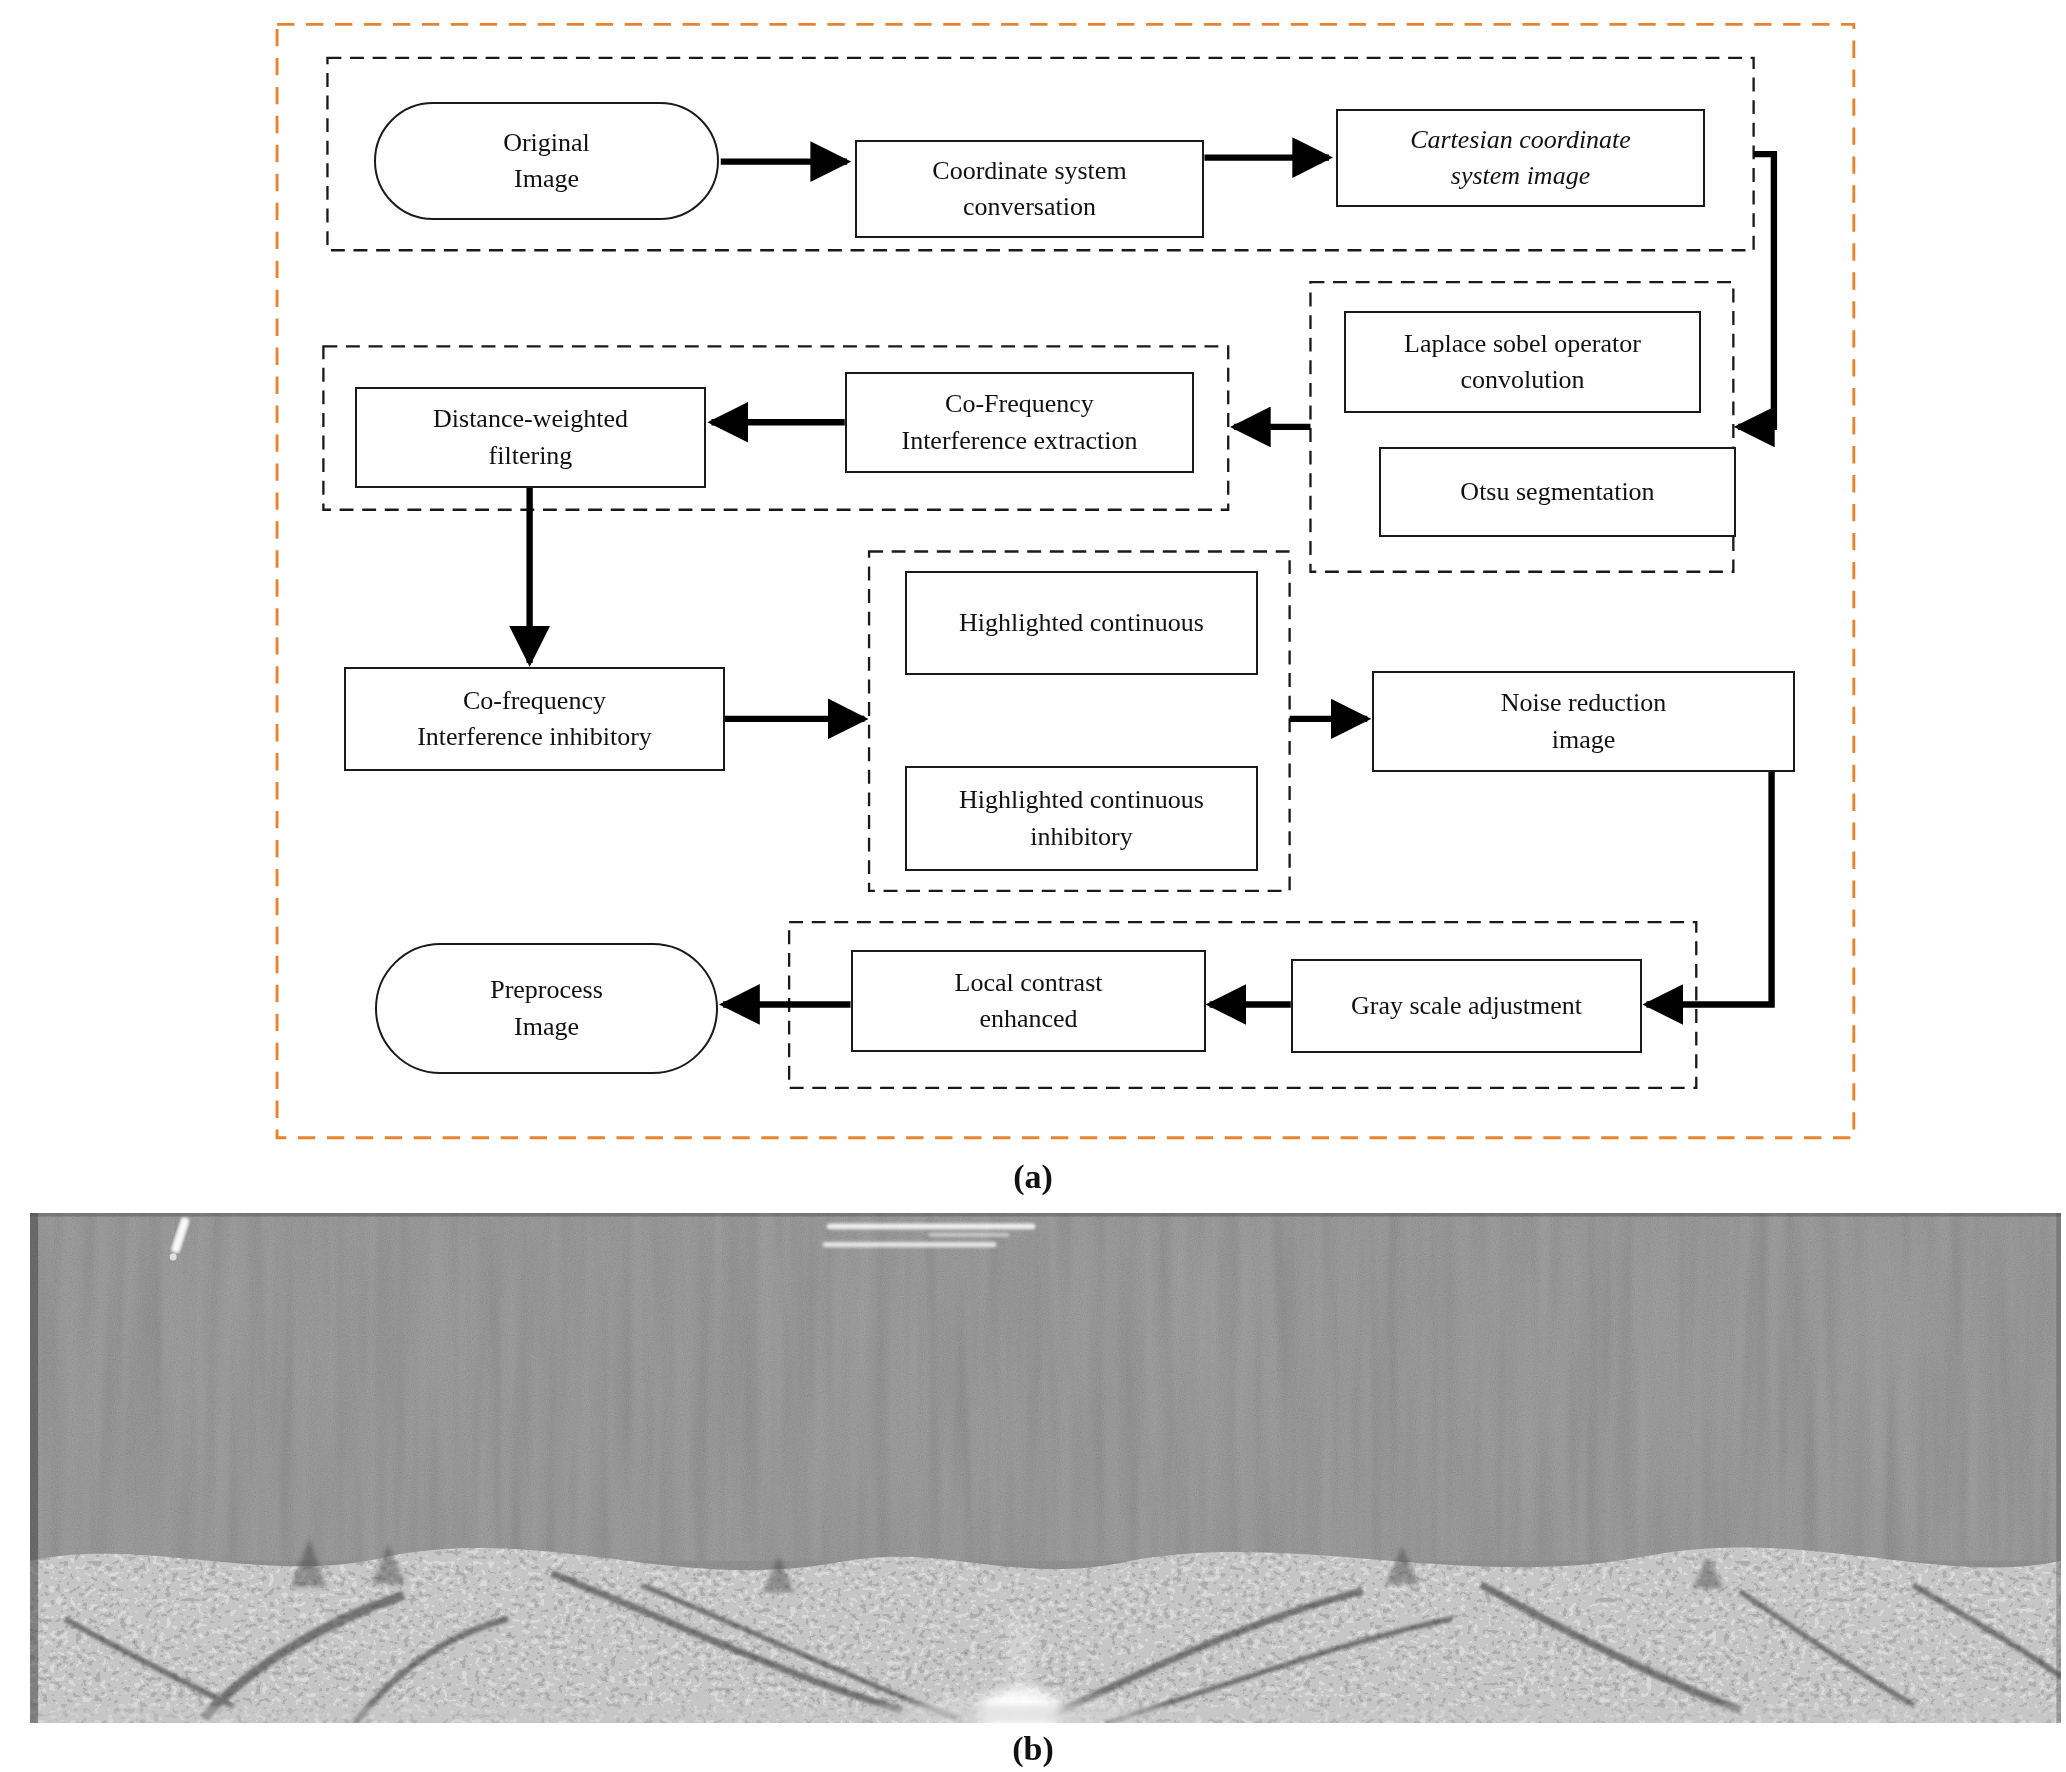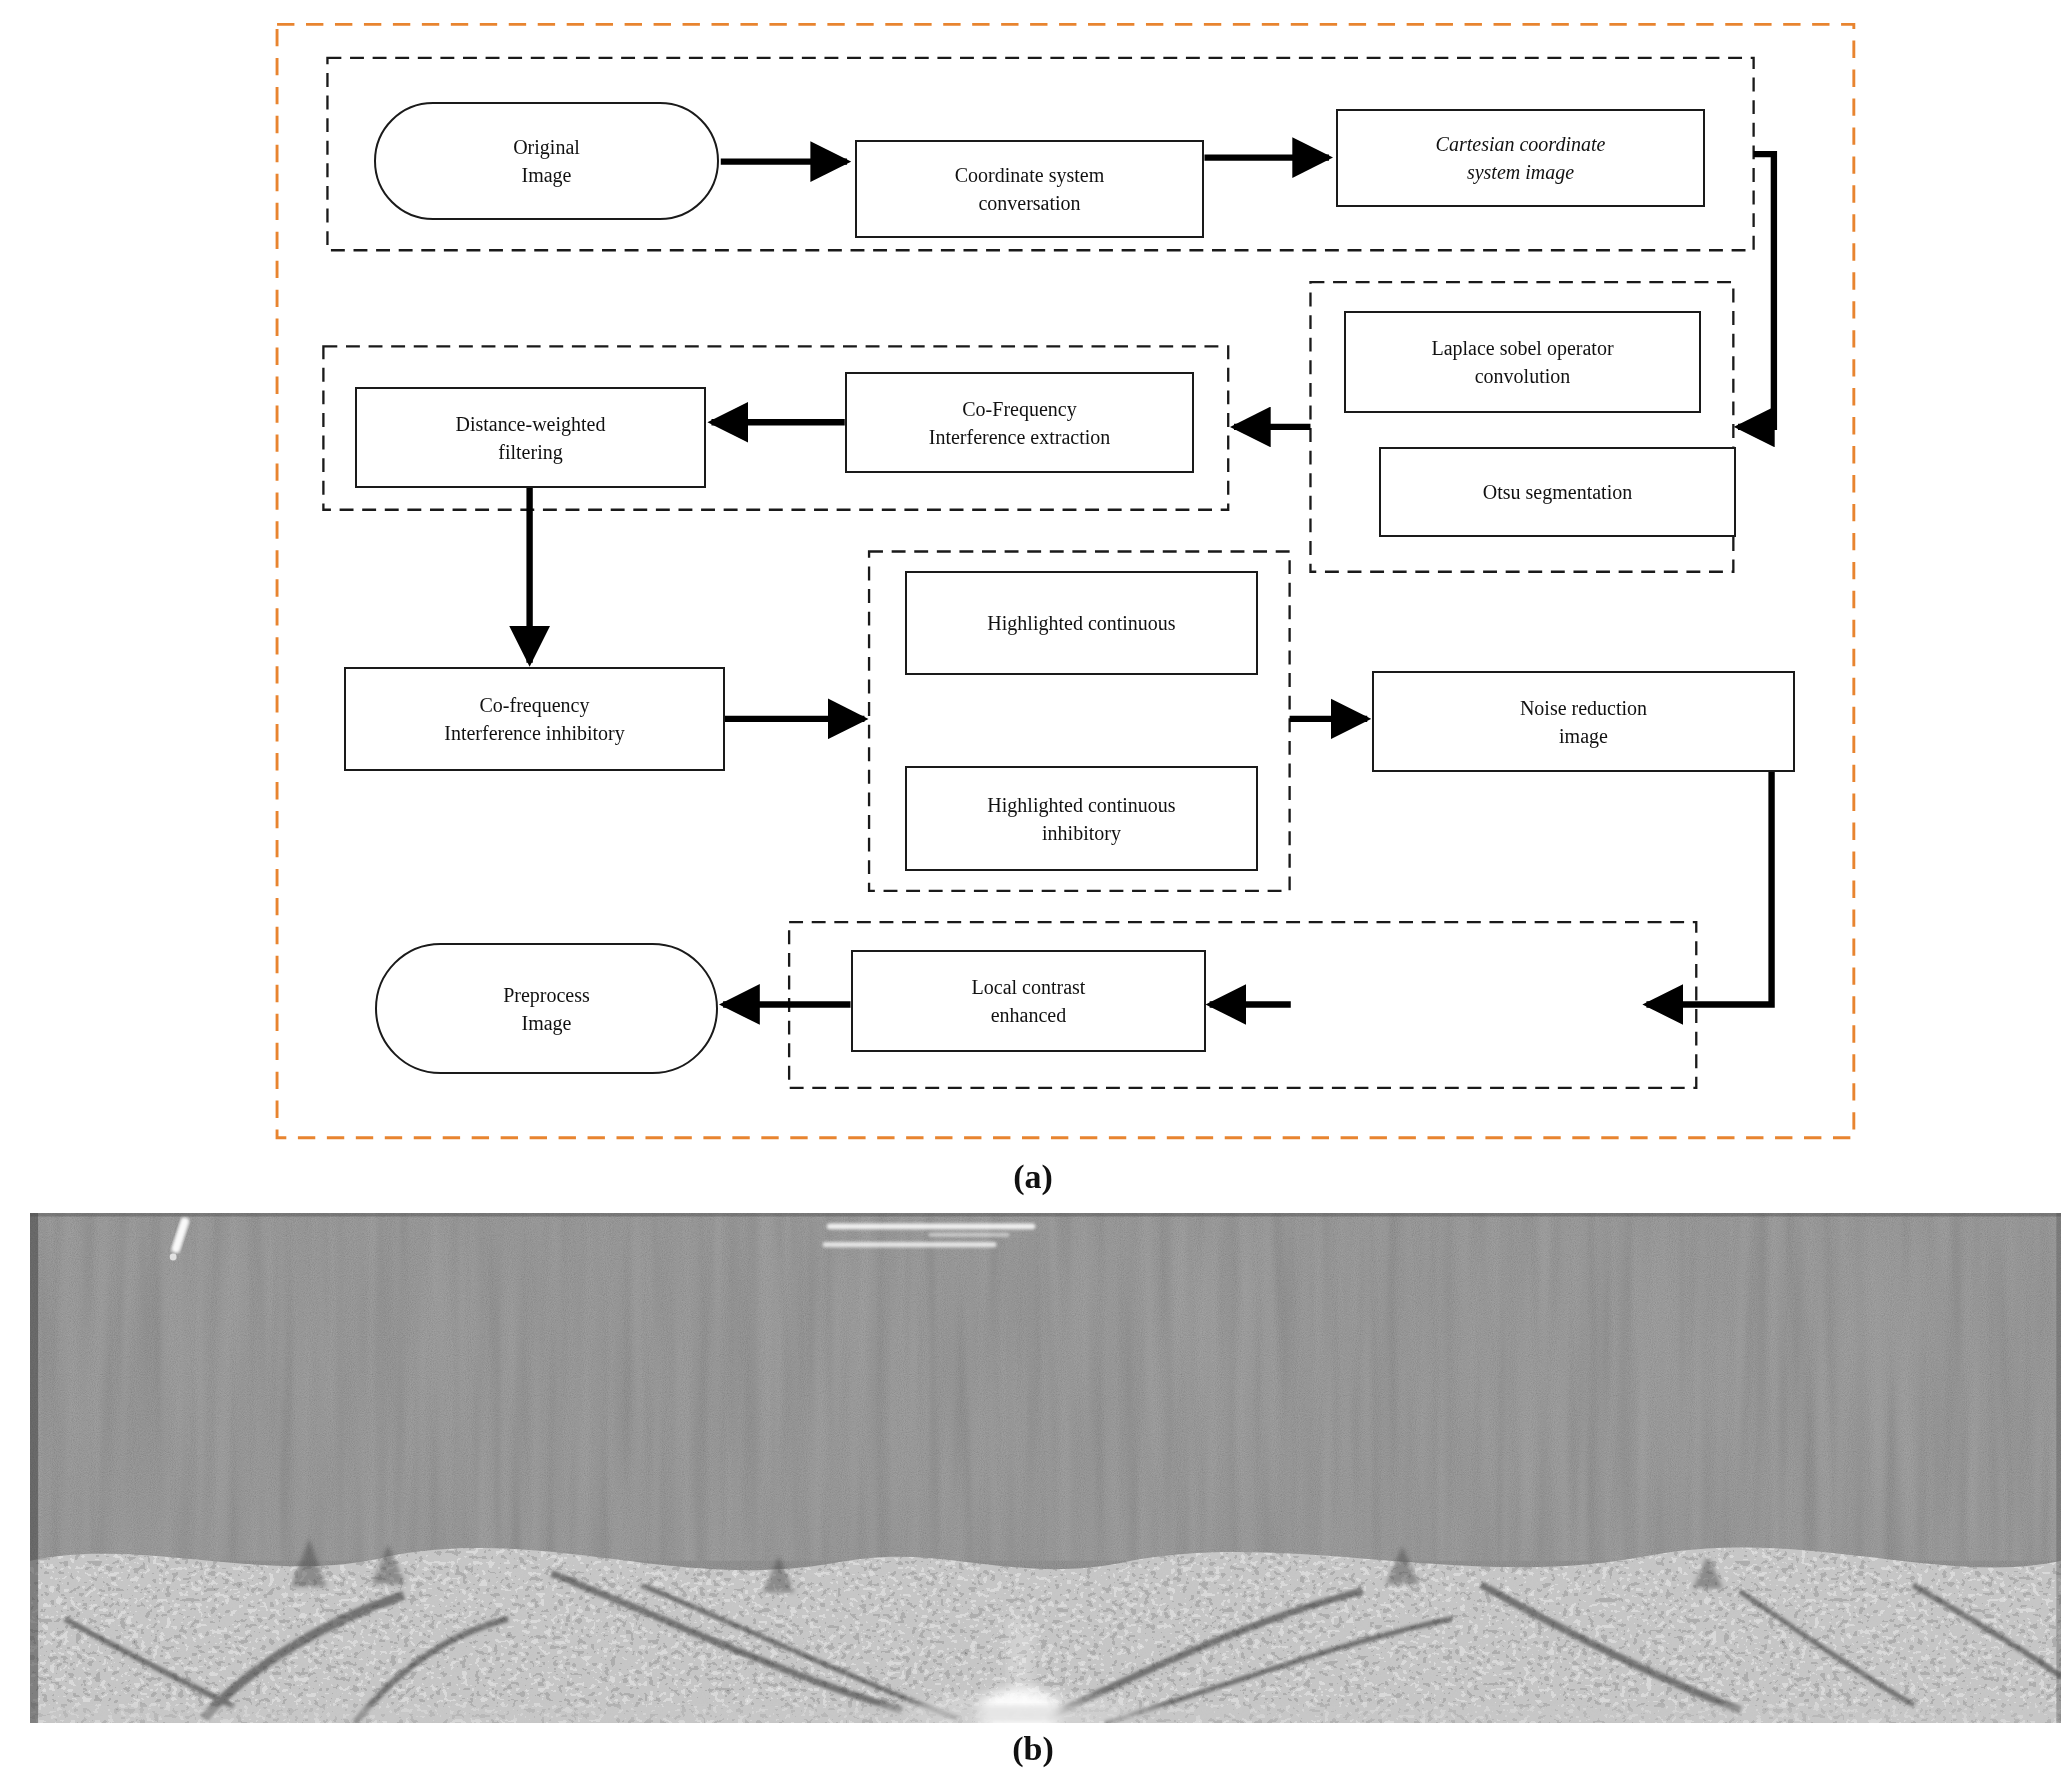--- a/index.html
+++ b/index.html
@@ -6,21 +6,21 @@
   html,body { background:#ffffff; }
   body { font-family:"Liberation Serif", serif; color:#111; }
   .page { position:relative; width:2066px; height:1772px; background:#fff; overflow:hidden; }
 
   .overlay-svg { position:absolute; left:0; top:0; width:2066px; height:1772px; z-index:1; pointer-events:none; }
 
   .node {
     position:absolute; z-index:2;
     border:2.3px solid #1a1a1a; background:#ffffff;
     display:flex; align-items:center; justify-content:center;
-    text-align:center; font-size:20px; line-height:1.4;
+    text-align:center; font-size:26px; line-height:1.4;
   }
   .node .lbl { white-space:pre-line; }
   .stadium { border-radius:75px; }
 
   .caption {
     position:absolute; left:0; width:100%; z-index:2;
     text-align:center; font-size:34px; font-weight:bold;
   }
 
   .sonar-wrap { position:absolute; left:30px; top:1213px; width:2031px; height:510px; z-index:2; }
@@ -111,20 +111,23 @@
   <div class="node" style="left:1372px; top:671px; width:423px; height:101px;">
     <span class="lbl">Noise reduction
 image</span>
   </div>
 
   <div class="node" style="left:851px; top:950px; width:355px; height:102px;align-items:center;">
     <span class="lbl">Local contrast
 enhanced</span>
   </div>
 
+  <div class="node" style="left:1291px; top:959px; width:351px; height:94px;">
+    <span class="lbl">Gray scale adjustment</span>
+  </div>
 
   <div class="node stadium" style="left:375px; top:943px; width:343px; height:131px;">
     <span class="lbl">Preprocess
 Image</span>
   </div>
 
   <div class="caption" style="top:1158px;">(a)</div>
 
   <div class="sonar-wrap">
     <svg width="2031" height="510" viewBox="0 0 3505 880" xmlns="http://www.w3.org/2000/svg">

